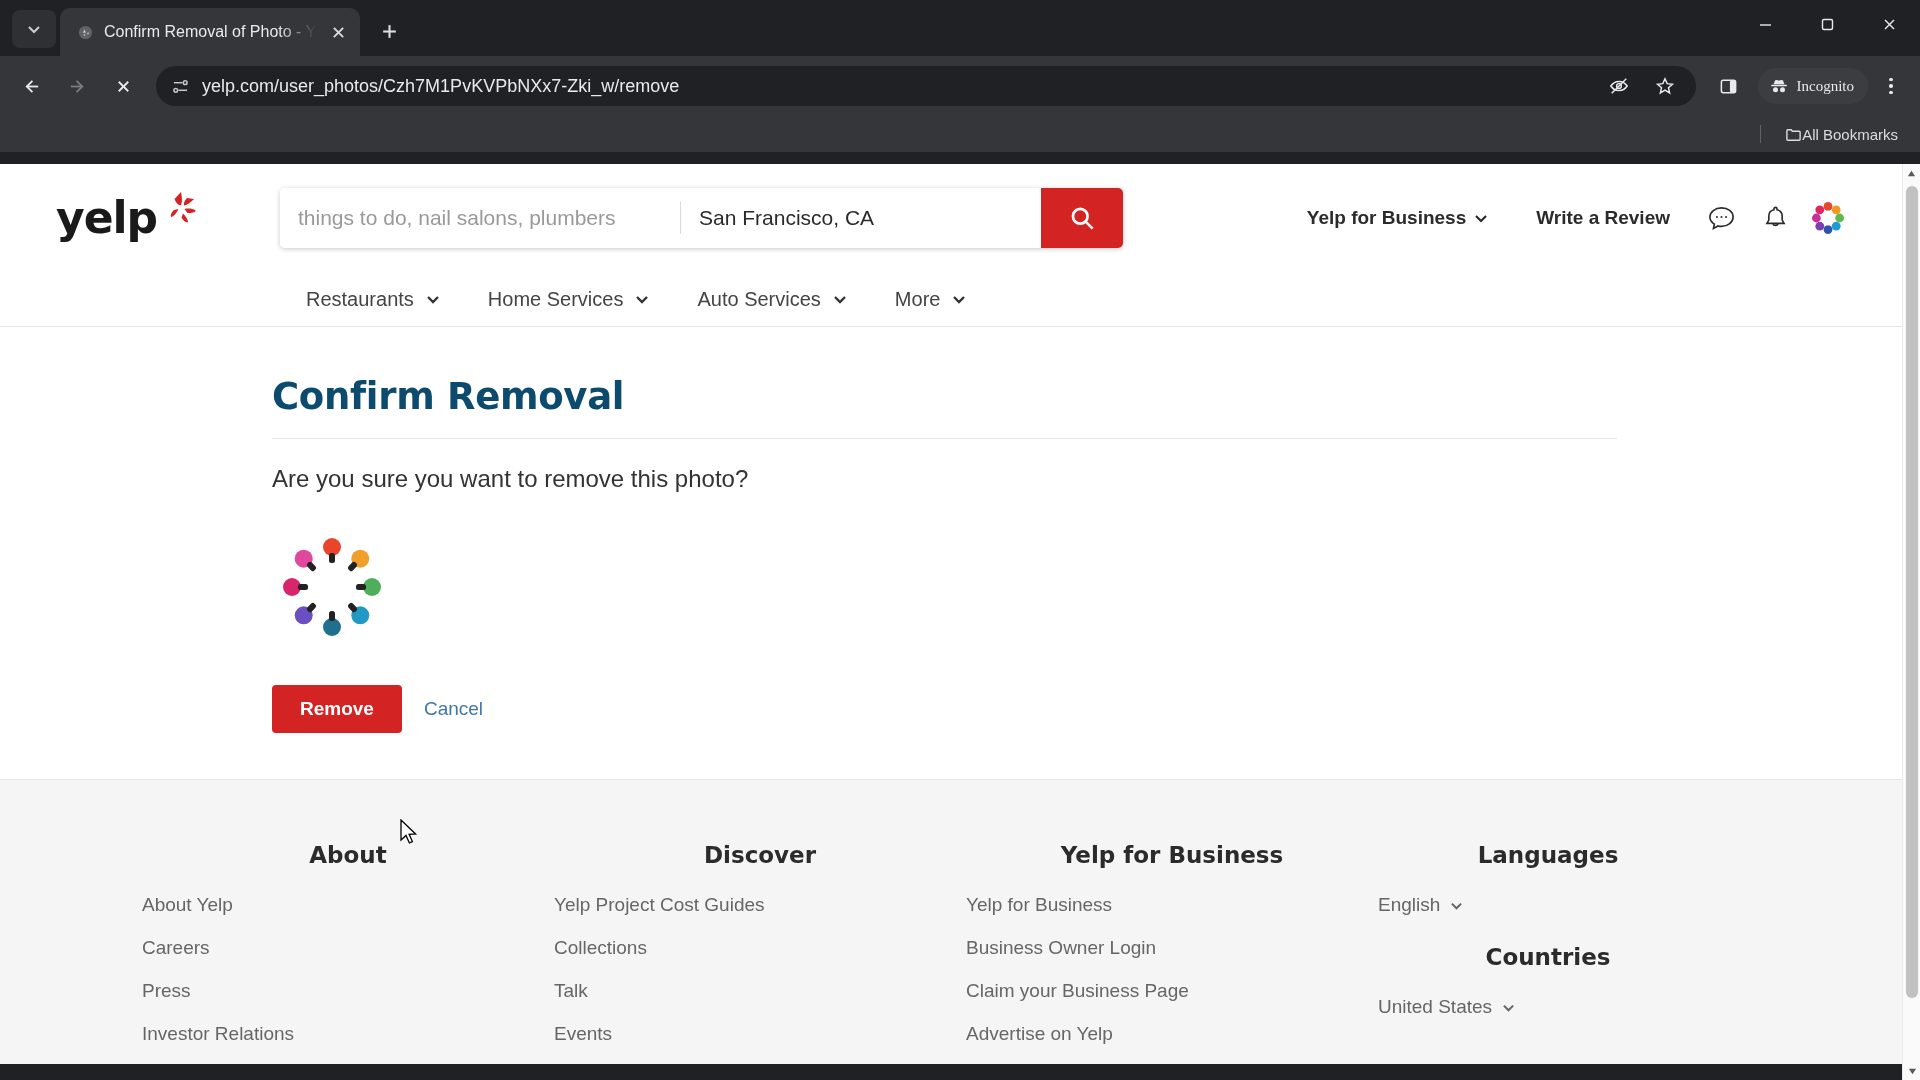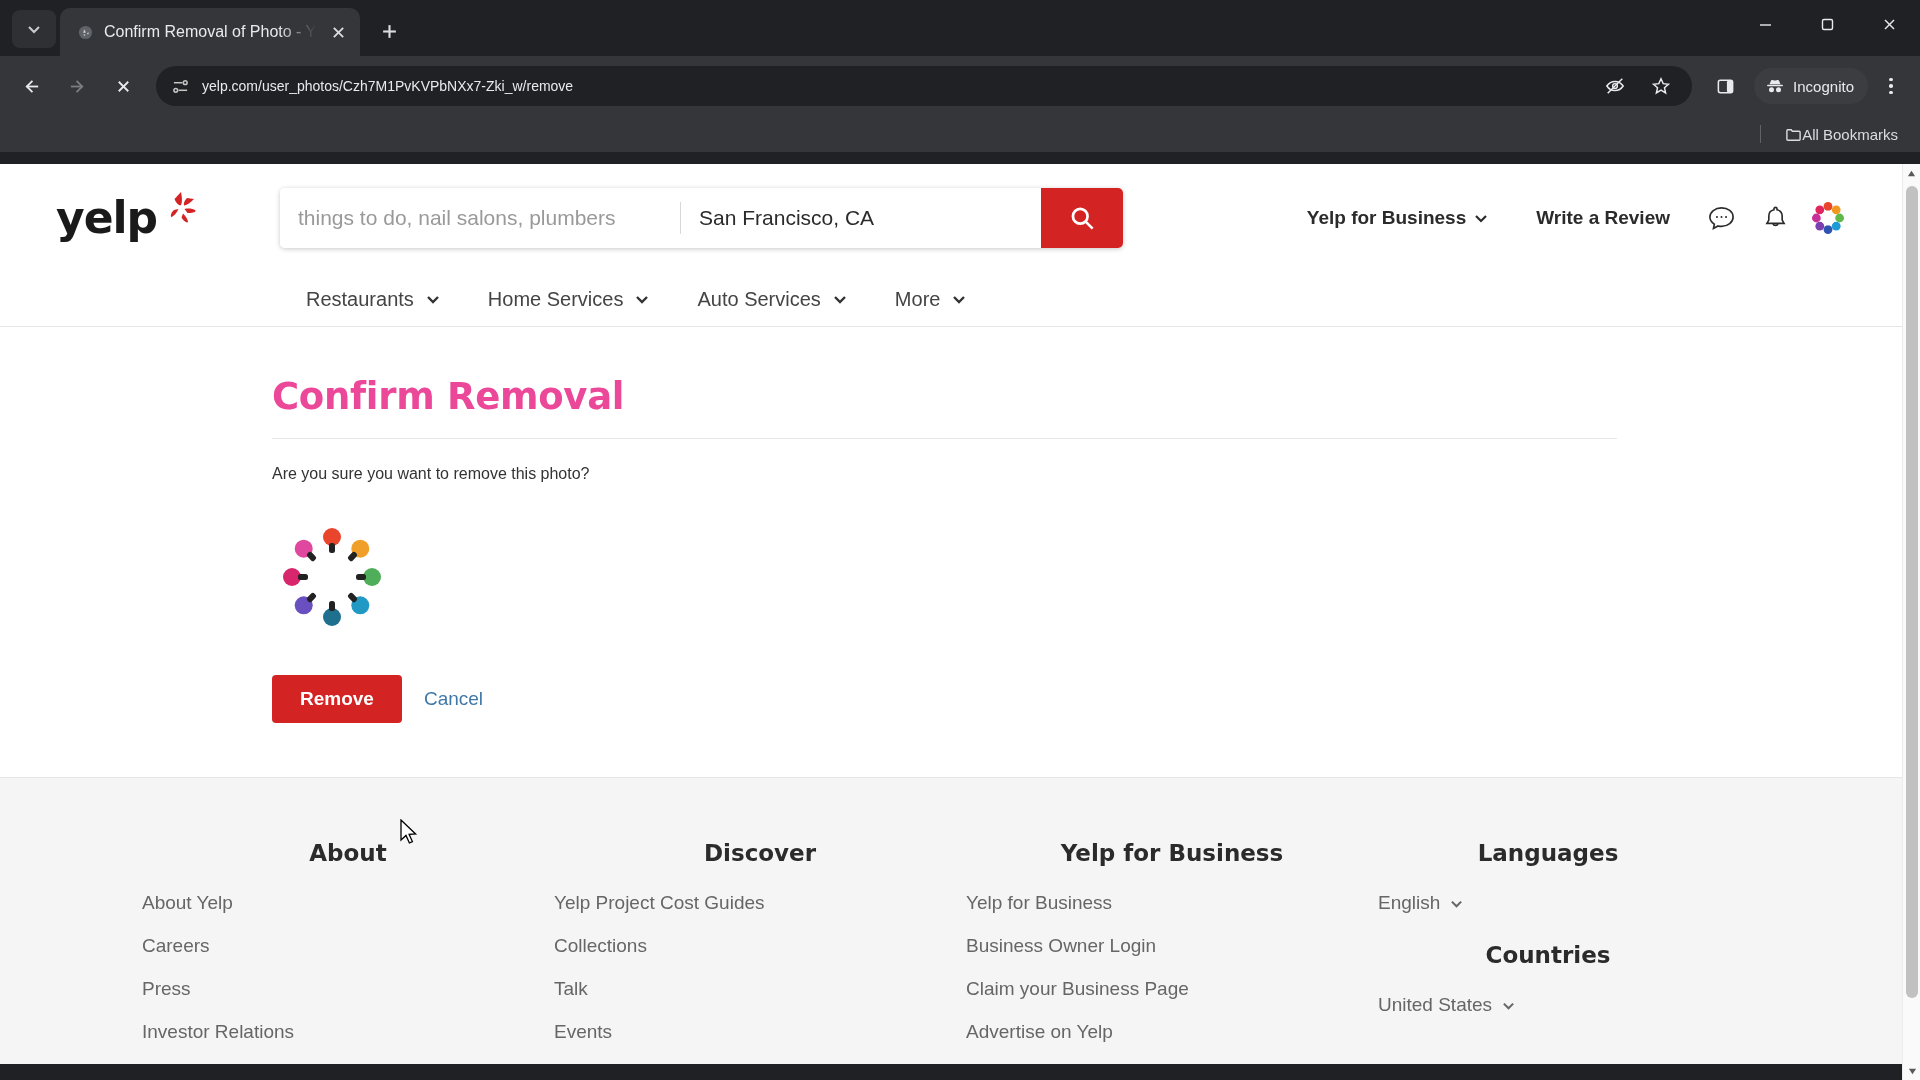--- a/index.html
+++ b/index.html
@@ -63,30 +63,30 @@
   .nav-btn svg { width: 19px; height: 19px; fill: none; stroke: #e8eaed; stroke-width: 1.9; }
   .nav-btn.disabled svg { stroke: #7a7d81; }
 
   .omnibox {
     flex: 1; height: 40px; background: #202124; border-radius: 20px;
     display: flex; align-items: center; padding: 0 14px; margin: 0 8px; gap: 12px;
     min-width: 0; cursor: text;
   }
   .omnibox-icon { width: 20px; height: 20px; flex: 0 0 20px; display: flex; align-items: center; justify-content: center; }
   .omnibox-icon svg { width: 17px; height: 17px; stroke: #c4c7c5; fill: none; stroke-width: 1.6; }
-  .omnibox-url { color: #e8eaed; font-size: 14px; white-space: nowrap; overflow: hidden; flex: 1; }
+  .omnibox-url { color: #e8eaed; font-size: 18px; white-space: nowrap; overflow: hidden; flex: 1; }
   .omni-action { width: 34px; height: 34px; display:flex; align-items:center; justify-content:center; border-radius:50%; cursor:pointer; flex:0 0 34px; }
   .omni-action svg { width: 20px; height: 20px; fill: none; stroke: #e8eaed; stroke-width: 1.6; }
 
   .tb-icon-btn { width: 42px; height: 42px; border-radius: 50%; display: flex; align-items: center; justify-content: center; cursor: pointer; flex: 0 0 42px; }
   .tb-icon-btn svg { width: 19px; height: 19px; fill: none; stroke: #e8eaed; stroke-width: 1.6; }
 
   .incognito-pill {
     height: 36px; border-radius: 18px; background: #3c3d41; display: flex; align-items: center;
-    gap: 8px; padding: 0 14px 0 11px; margin-left: 4px; cursor: pointer;
+    gap: 8px; padding: 0 14px 0 11px; margin-left: 4px; cursor: pointer; font-family: Liberation Serif, serif;
   }
   .incognito-pill span { color: #e8eaed; font-size: 15px; white-space: nowrap; }
   .incognito-pill svg { width: 20px; height: 20px; fill: #e8eaed; }
 
   .menu-btn { width: 38px; height: 42px; display: flex; align-items: center; justify-content: center; cursor: pointer; flex: 0 0 38px; }
   .menu-dots { display: flex; flex-direction: column; gap: 3px; }
   .menu-dots i { width: 3.5px; height: 3.5px; border-radius: 50%; background: #e8eaed; display: block; }
 
   .bookmarkbar {
     height: 36px; background: #35363a; display: flex; align-items: center;
@@ -134,25 +134,25 @@
   .hdr-icon svg { width: 29px; height: 29px; fill: none; stroke: #2b2b2b; stroke-width: 1.7; }
   .avatar-btn { width: 52px; height: 44px; display: flex; align-items: center; justify-content: center; cursor: pointer; }
 
   .yheader-nav { height: 54px; display: flex; align-items: center; padding-left: 282px; gap: 0; }
   .nav-cat { display: flex; align-items: center; gap: 12px; font-size: 20px; color: #444; padding: 0 24px; cursor: pointer; white-space: nowrap; }
   .nav-cat svg { width: 14px; height: 14px; stroke: #333; stroke-width: 2.4; fill: none; }
 
   
   .main { padding: 48px 0 0 272px; background: #fff; min-height: 404px; }
   .confirm-title {
-    font-size: 37px; font-weight: 700; color: #ec4899; letter-spacing: -0.3px;
+    font-size: 37px; font-weight: 700; color: #0c4a6e; letter-spacing: -0.3px;
     font-family: "DejaVu Sans", sans-serif;
   }
   .title-rule { width: 1345px; height: 1px; background: #e6e6e6; margin-top: 20px; }
-  .confirm-q { font-size: 16px; color: #333; margin-top: 26px; }
+  .confirm-q { font-size: 24px; color: #333; margin-top: 26px; }
 
   .photo-thumb { margin-top: 34px; width: 120px; height: 120px; position: relative; }
   .btn-row { display: flex; align-items: center; gap: 22px; margin-top: 38px; }
   .btn-remove {
     background: #d32323; color: #fff; font-size: 19px; font-weight: 700;
     border: none; border-radius: 4px; padding: 13px 28px; cursor: pointer;
     font-family: "Liberation Sans", sans-serif;
   }
   .btn-cancel { font-size: 19px; color: #3f78a8; cursor: pointer; }
 

